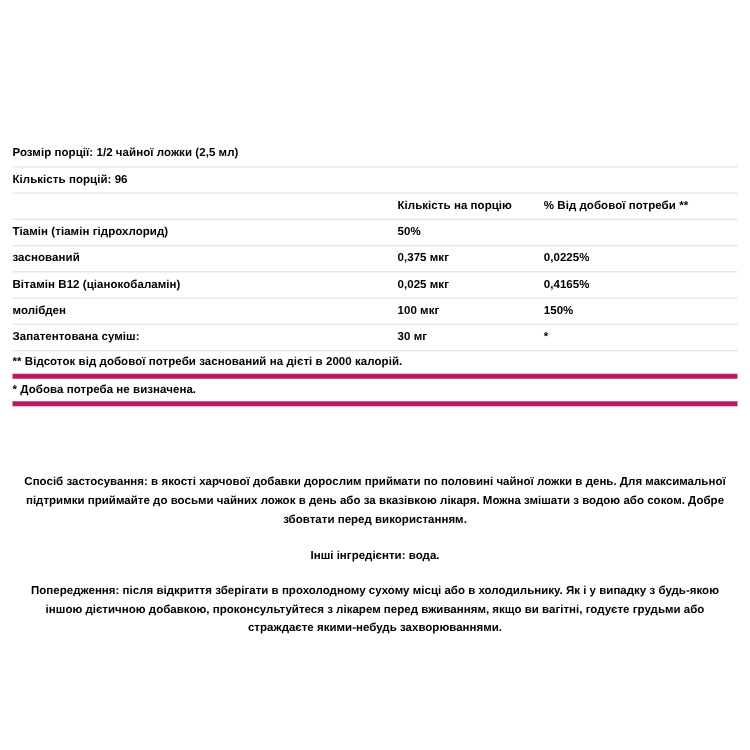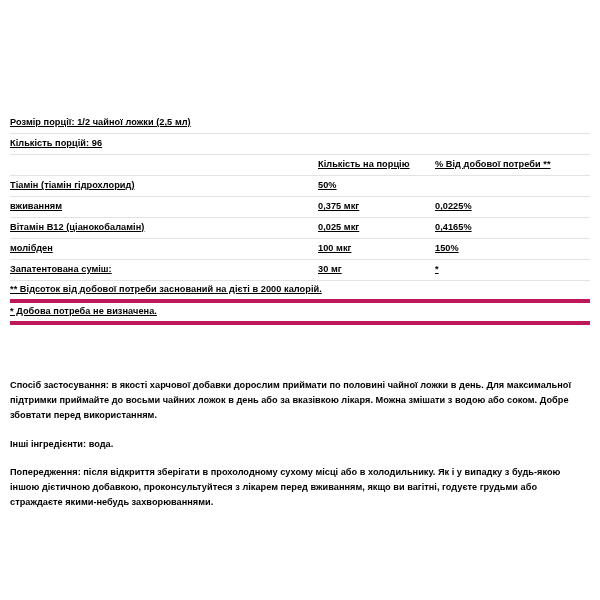--- a/index.html
+++ b/index.html
@@ -22,21 +22,20 @@
     box-sizing: border-box;
     padding: 0 10px;
   }
 
   
   .facts {
     position: absolute;
     left: 10px;
     top: 113px;
     width: 580px;
-    text-decoration: underline;
   }
 
   .frow {
     display: flex;
     align-items: center;
     border-bottom: 1px solid #e3e3e3;
     min-height: 21px;
     padding: 2px 0 3px 0;
     box-sizing: border-box;
   }
@@ -104,21 +103,21 @@
     left: 10px;
     top: 378px;
     width: 580px;
   }
   .para {
     font-size: 9.2px;
     font-weight: bold;
     letter-spacing: 0.02px;
     line-height: 15.2px;
     margin: 0 0 13px 0;
-    text-align: left;
+    text-align: center;
   }
   .para.last { margin-bottom: 0; }
 </style>
 </head>
 <body>
 
 <div class="page">
 
   <div class="facts">
 
@@ -135,21 +134,21 @@
       <div class="famount">Кількість на порцію</div>
       <div class="fdv">% Від добової потреби **</div>
     </div>
 
     <div class="frow">
       <div class="fname">Тіамін (тіамін гідрохлорид)</div>
       <div class="fdv">50%</div>
     </div>
 
     <div class="frow">
-      <div class="fname">вживанням</div>
+      <div class="fname">заснований</div>
       <div class="famount">0,375 мкг</div>
       <div class="fdv">0,0225%</div>
     </div>
 
     <div class="frow">
       <div class="fname">Вітамін B12 (ціанокобаламін)</div>
       <div class="famount">0,025 мкг</div>
       <div class="fdv">0,4165%</div>
     </div>
 

